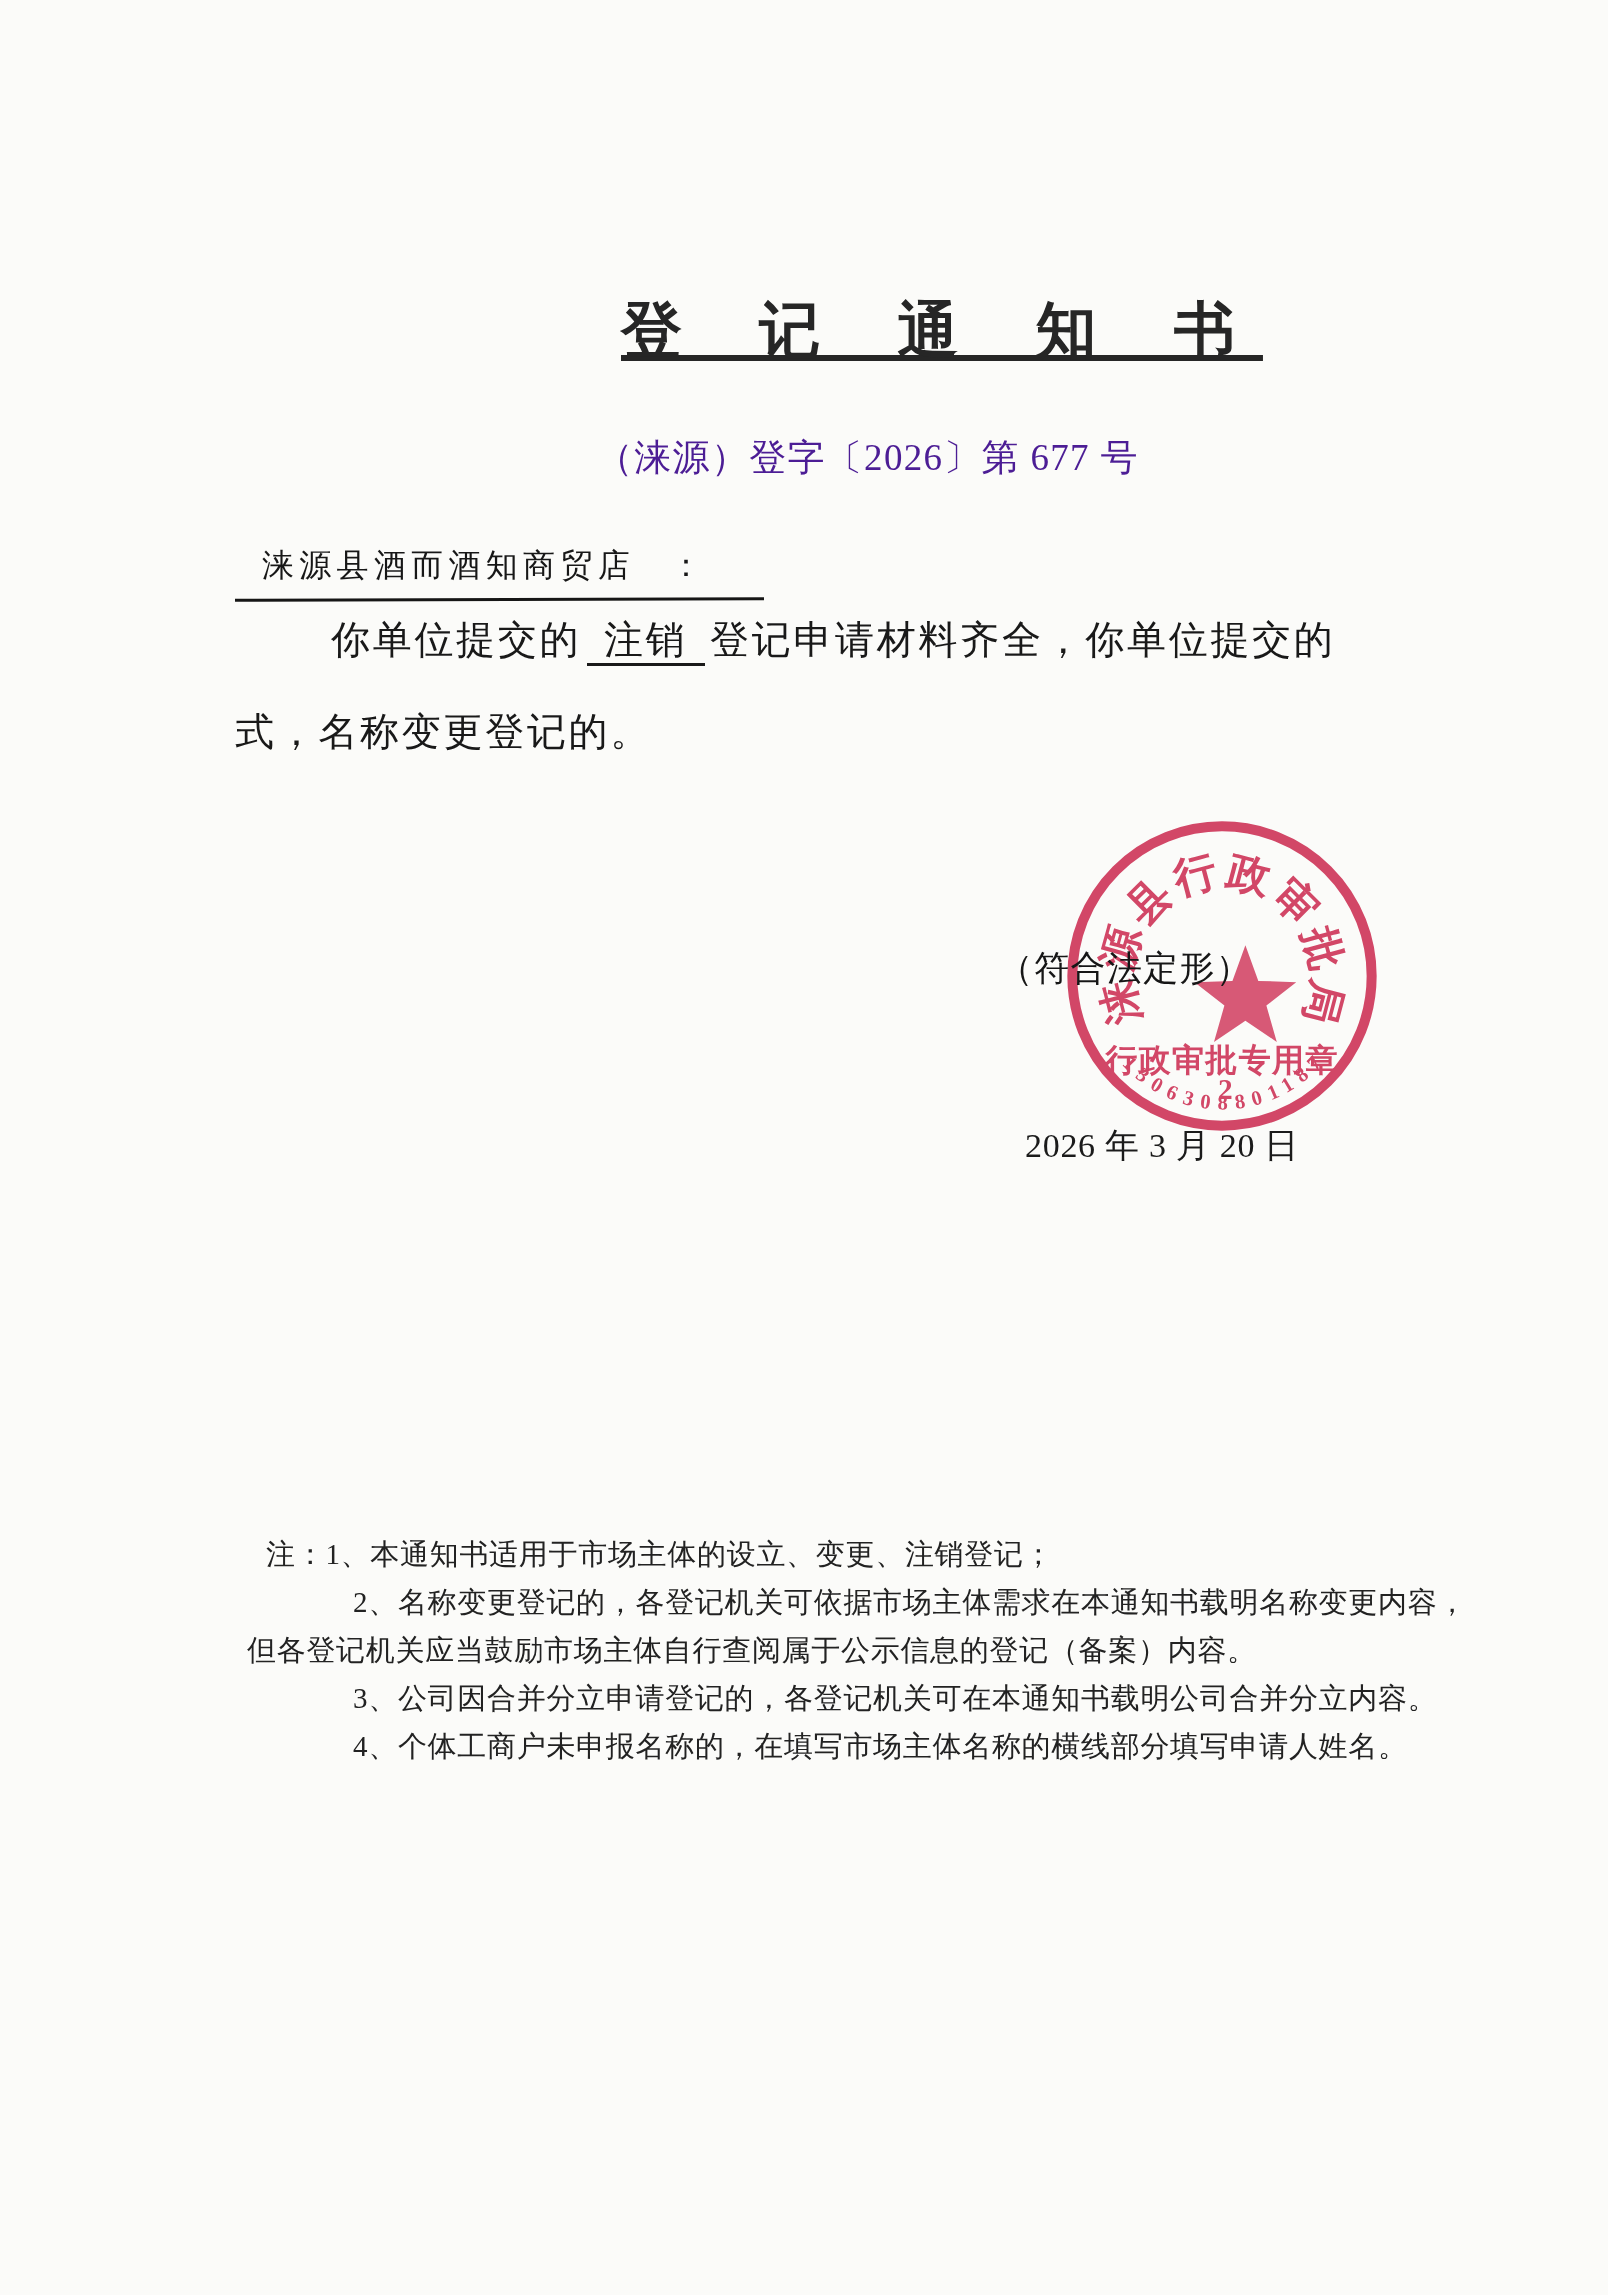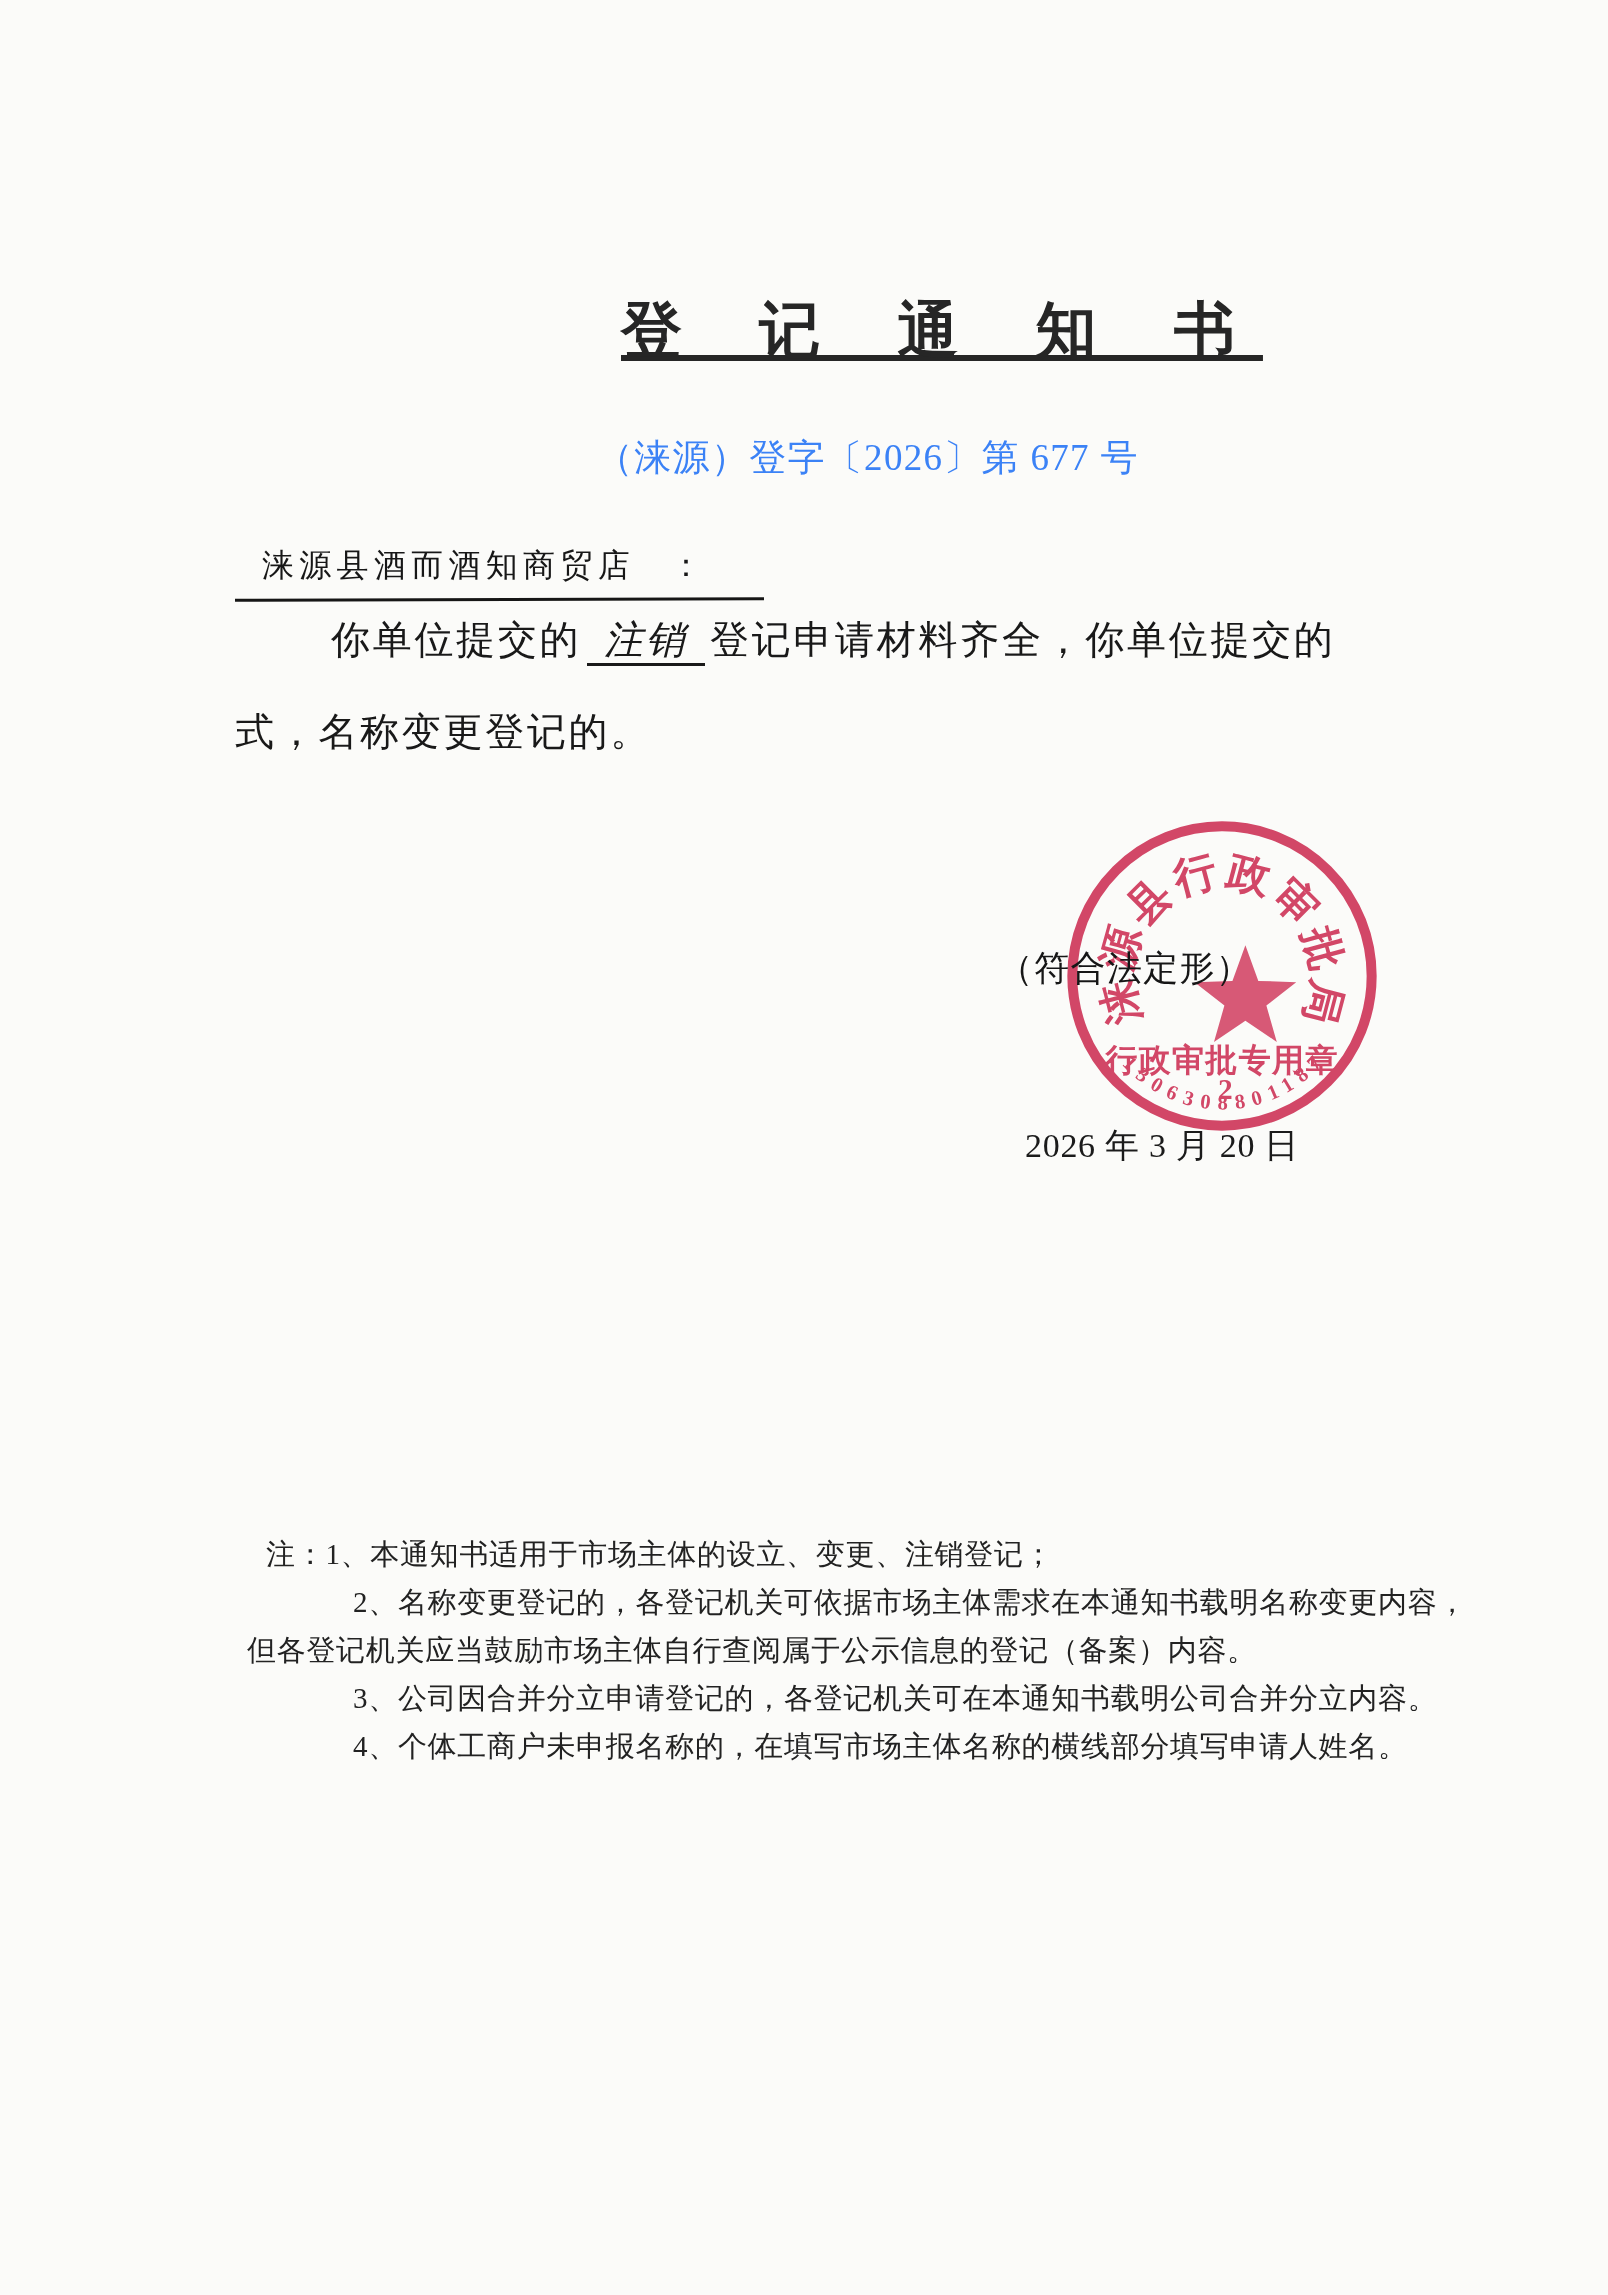--- a/index.html
+++ b/index.html
@@ -10,31 +10,31 @@
     overflow:hidden;
     font-family:"Liberation Serif","DejaVu Serif",serif;
     color:#1d1d1d;
   }
   .abs{position:absolute;line-height:1;white-space:nowrap;}
   .title{
     left:621px;top:299px;
     font-family:"DejaVu Sans","Liberation Sans",sans-serif;
     font-weight:700;font-size:61px;letter-spacing:28px;color:#262626;text-decoration:underline;
   }
-  .doc-number{left:596px;top:439px;font-size:37px;letter-spacing:1.3px;color:#3b82f6;}
+  .doc-number{left:596px;top:439px;font-size:37px;letter-spacing:1.3px;color:#4c1d95;}
   .addressee-line{left:262px;top:549px;font-size:32px;letter-spacing:5.3px;color:#171717;}
   .addressee-colon{margin-left:35px;letter-spacing:0;}
   .addressee-underline{left:235px;top:598px;width:529px;height:3.3px;background:#161616;transform:rotate(-0.15deg);}
   .body-line{font-size:39px;letter-spacing:2.7px;color:#191919;line-height:1;}
   .body-line1{left:331px;top:620px;}
   .body-line2{left:235px;top:712px;}
   .blank-underlined{
     display:inline-block;
     border-bottom:3.3px solid #1a1a1a;
-    padding:0 17.4px 4px 17.4px;margin:0 5.3px;font-style:italic;
+    padding:0 17.4px 4px 17.4px;margin:0 5.3px;
   }
   .seal-caption{left:998px;top:951px;font-size:35px;letter-spacing:1.3px;color:#161616;z-index:3;}
   .stamp{left:1067px;top:821px;z-index:2;opacity:0.93;}
   .date-line{left:1025px;top:1129px;font-size:34px;letter-spacing:0.7px;color:#1b1b1b;z-index:3;}
   .note{font-size:29px;letter-spacing:0.7px;color:#222;line-height:1;}
   .note-1{left:250px;top:1540px;margin-left:16px;}
   .note-2{left:353px;top:1588px;}
   .note-3{left:247px;top:1636px;}
   .note-4{left:353px;top:1684px;}
   .note-5{left:353px;top:1732px;}

